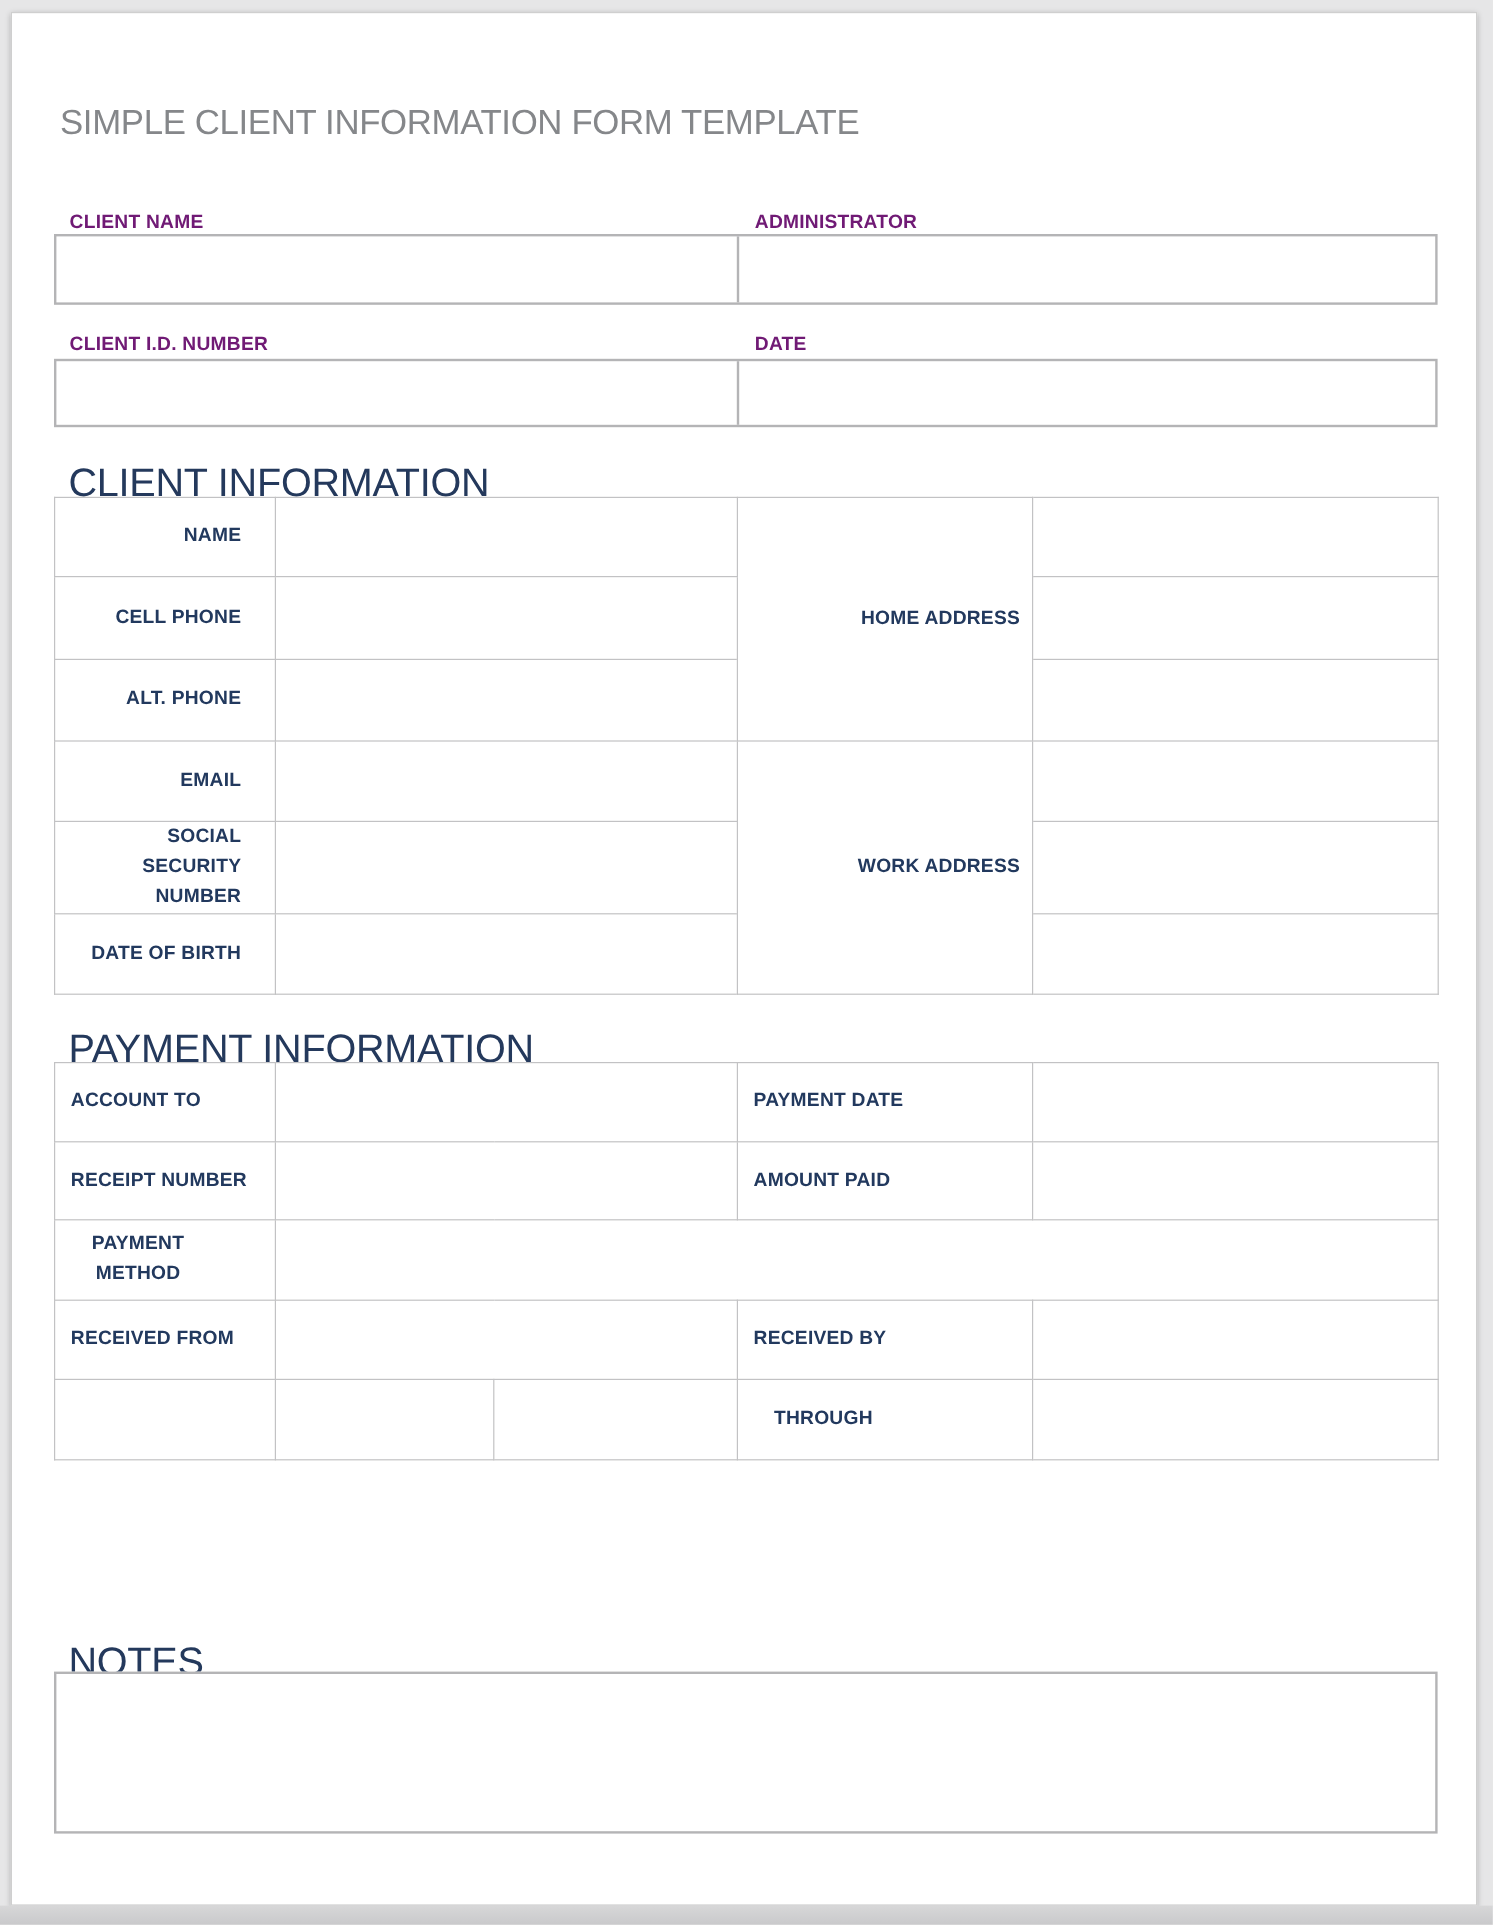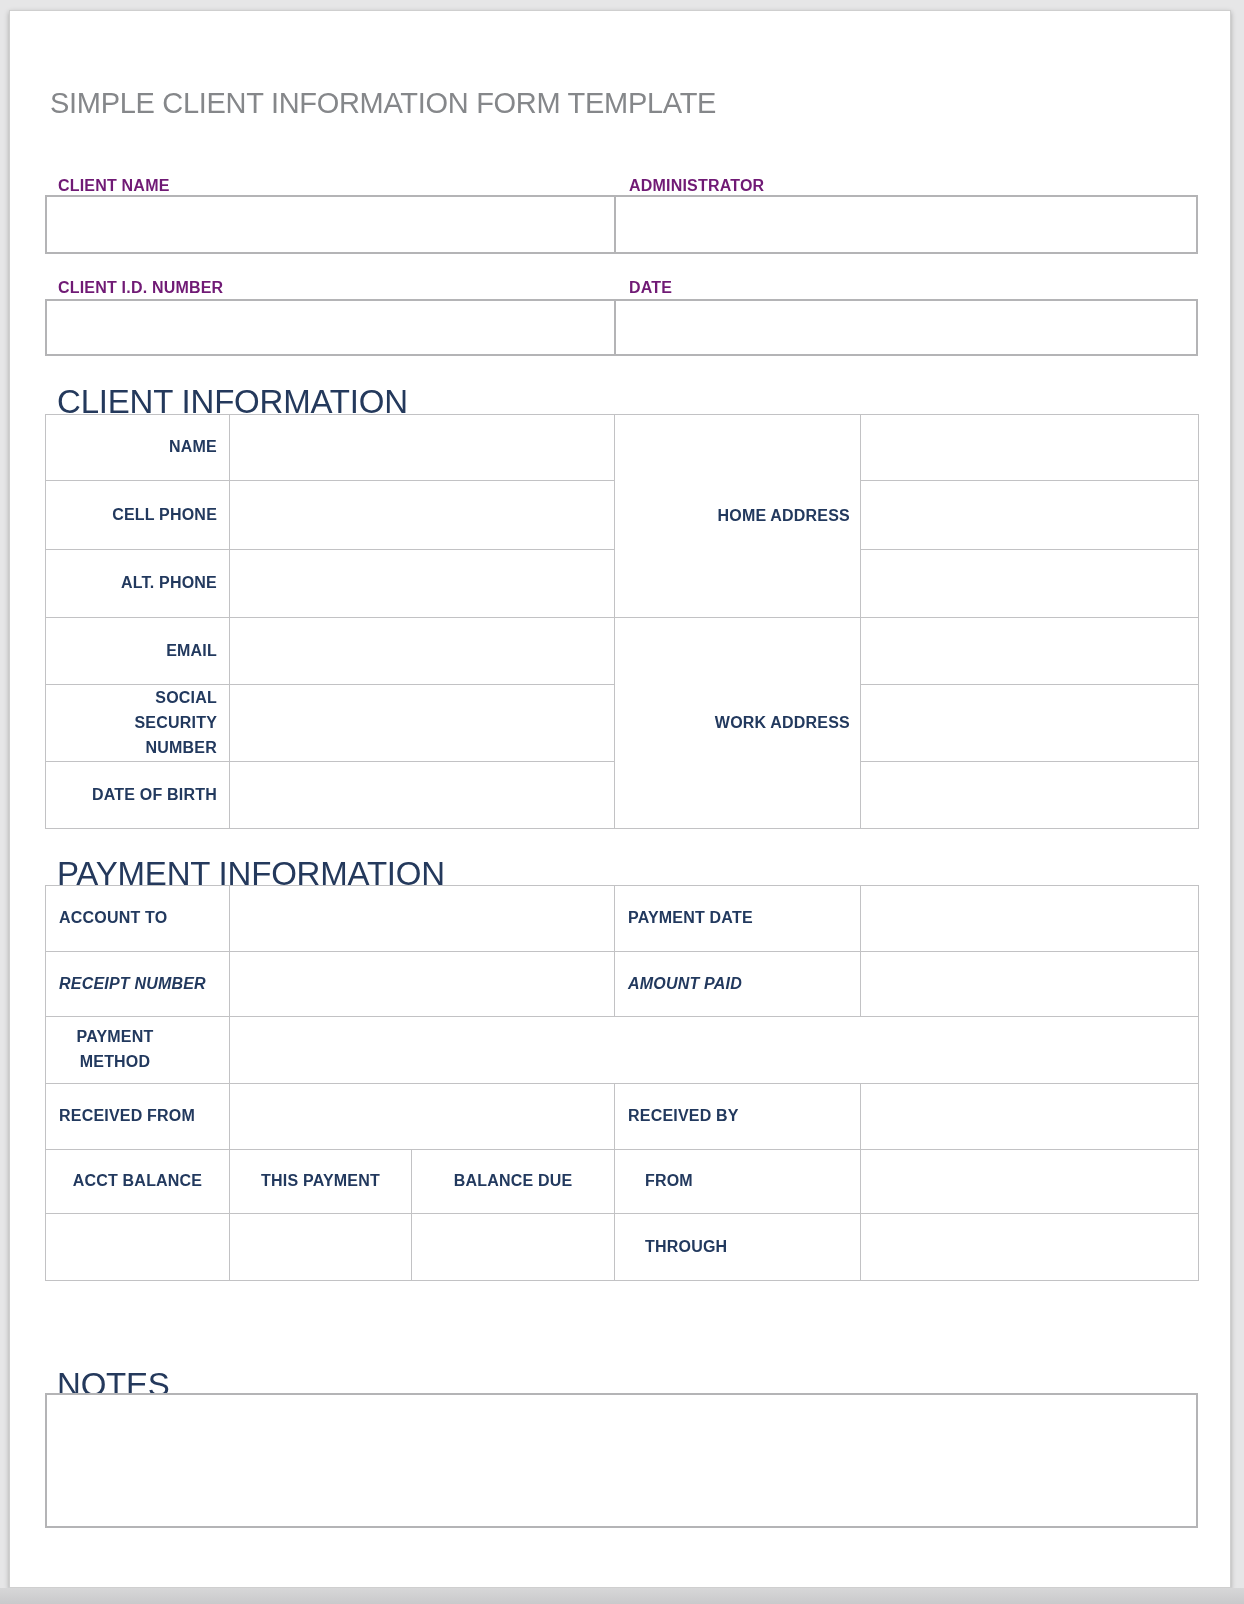--- a/index.html
+++ b/index.html
@@ -78,21 +78,21 @@
     font-size: 16px;
     font-weight: 700;
     letter-spacing: 0.2px;
     color: #22395e;
     line-height: 1.55;
     background: #ffffff;
     overflow: hidden;
   }
   td.shade-light { background: #e9ecf2; }
   td.shade-dark  { background: #cdd3de; }
-  td.lbl-right   { text-align: right; padding-right: 12px; }
+  td.lbl-right   { text-align: right; padding-right: 28px; }
   td.lbl-addr    { text-align: right; padding-right: 10px; }
   td.lbl-left    { text-align: left;  padding-left: 13px; }
   td.lbl-indent  { text-align: left;  padding-left: 30px; }
   td.lbl-center  { text-align: center; }
   .wrap-narrow {
     display: inline-block;
     max-width: 100px;
     text-align: right;
   }
   .wrap-narrow-left {
@@ -186,43 +186,36 @@
         <col style="width:246px">
         <col style="width:338px">
     </colgroup>
     <tbody>
         <tr style="height:66px;">
       <td class="shade-dark lbl-left">ACCOUNT TO</td>
       <td colspan="2"></td>
       <td class="shade-dark lbl-left">PAYMENT DATE</td>
       <td></td>
     </tr>
-    <tr style="height:65px;font-style:italic;">
+    <tr style="height:65px;">
       <td class="shade-dark lbl-left">RECEIPT NUMBER</td>
       <td colspan="2"></td>
       <td class="shade-dark lbl-left">AMOUNT PAID</td>
       <td></td>
     </tr>
     <tr style="height:67px;">
       <td class="shade-dark lbl-left"><span class="wrap-narrow-left">PAYMENT METHOD</span></td>
       <td colspan="4"></td>
     </tr>
     <tr style="height:66px;">
       <td class="shade-light lbl-left">RECEIVED FROM</td>
       <td colspan="2"></td>
       <td class="shade-light lbl-left">RECEIVED BY</td>
       <td></td>
     </tr>
-    <tr style="height:64px;">
-      <td class="shade-light lbl-center">ACCT BALANCE</td>
-      <td class="shade-light lbl-center">THIS PAYMENT</td>
-      <td class="shade-light lbl-center">BALANCE DUE</td>
-      <td class="shade-light lbl-indent">FROM</td>
-      <td></td>
-    </tr>
     <tr style="height:67px;">
       <td></td>
       <td></td>
       <td></td>
       <td class="shade-light lbl-indent">THROUGH</td>
       <td></td>
     </tr>
   </tbody>
     </table>
 

